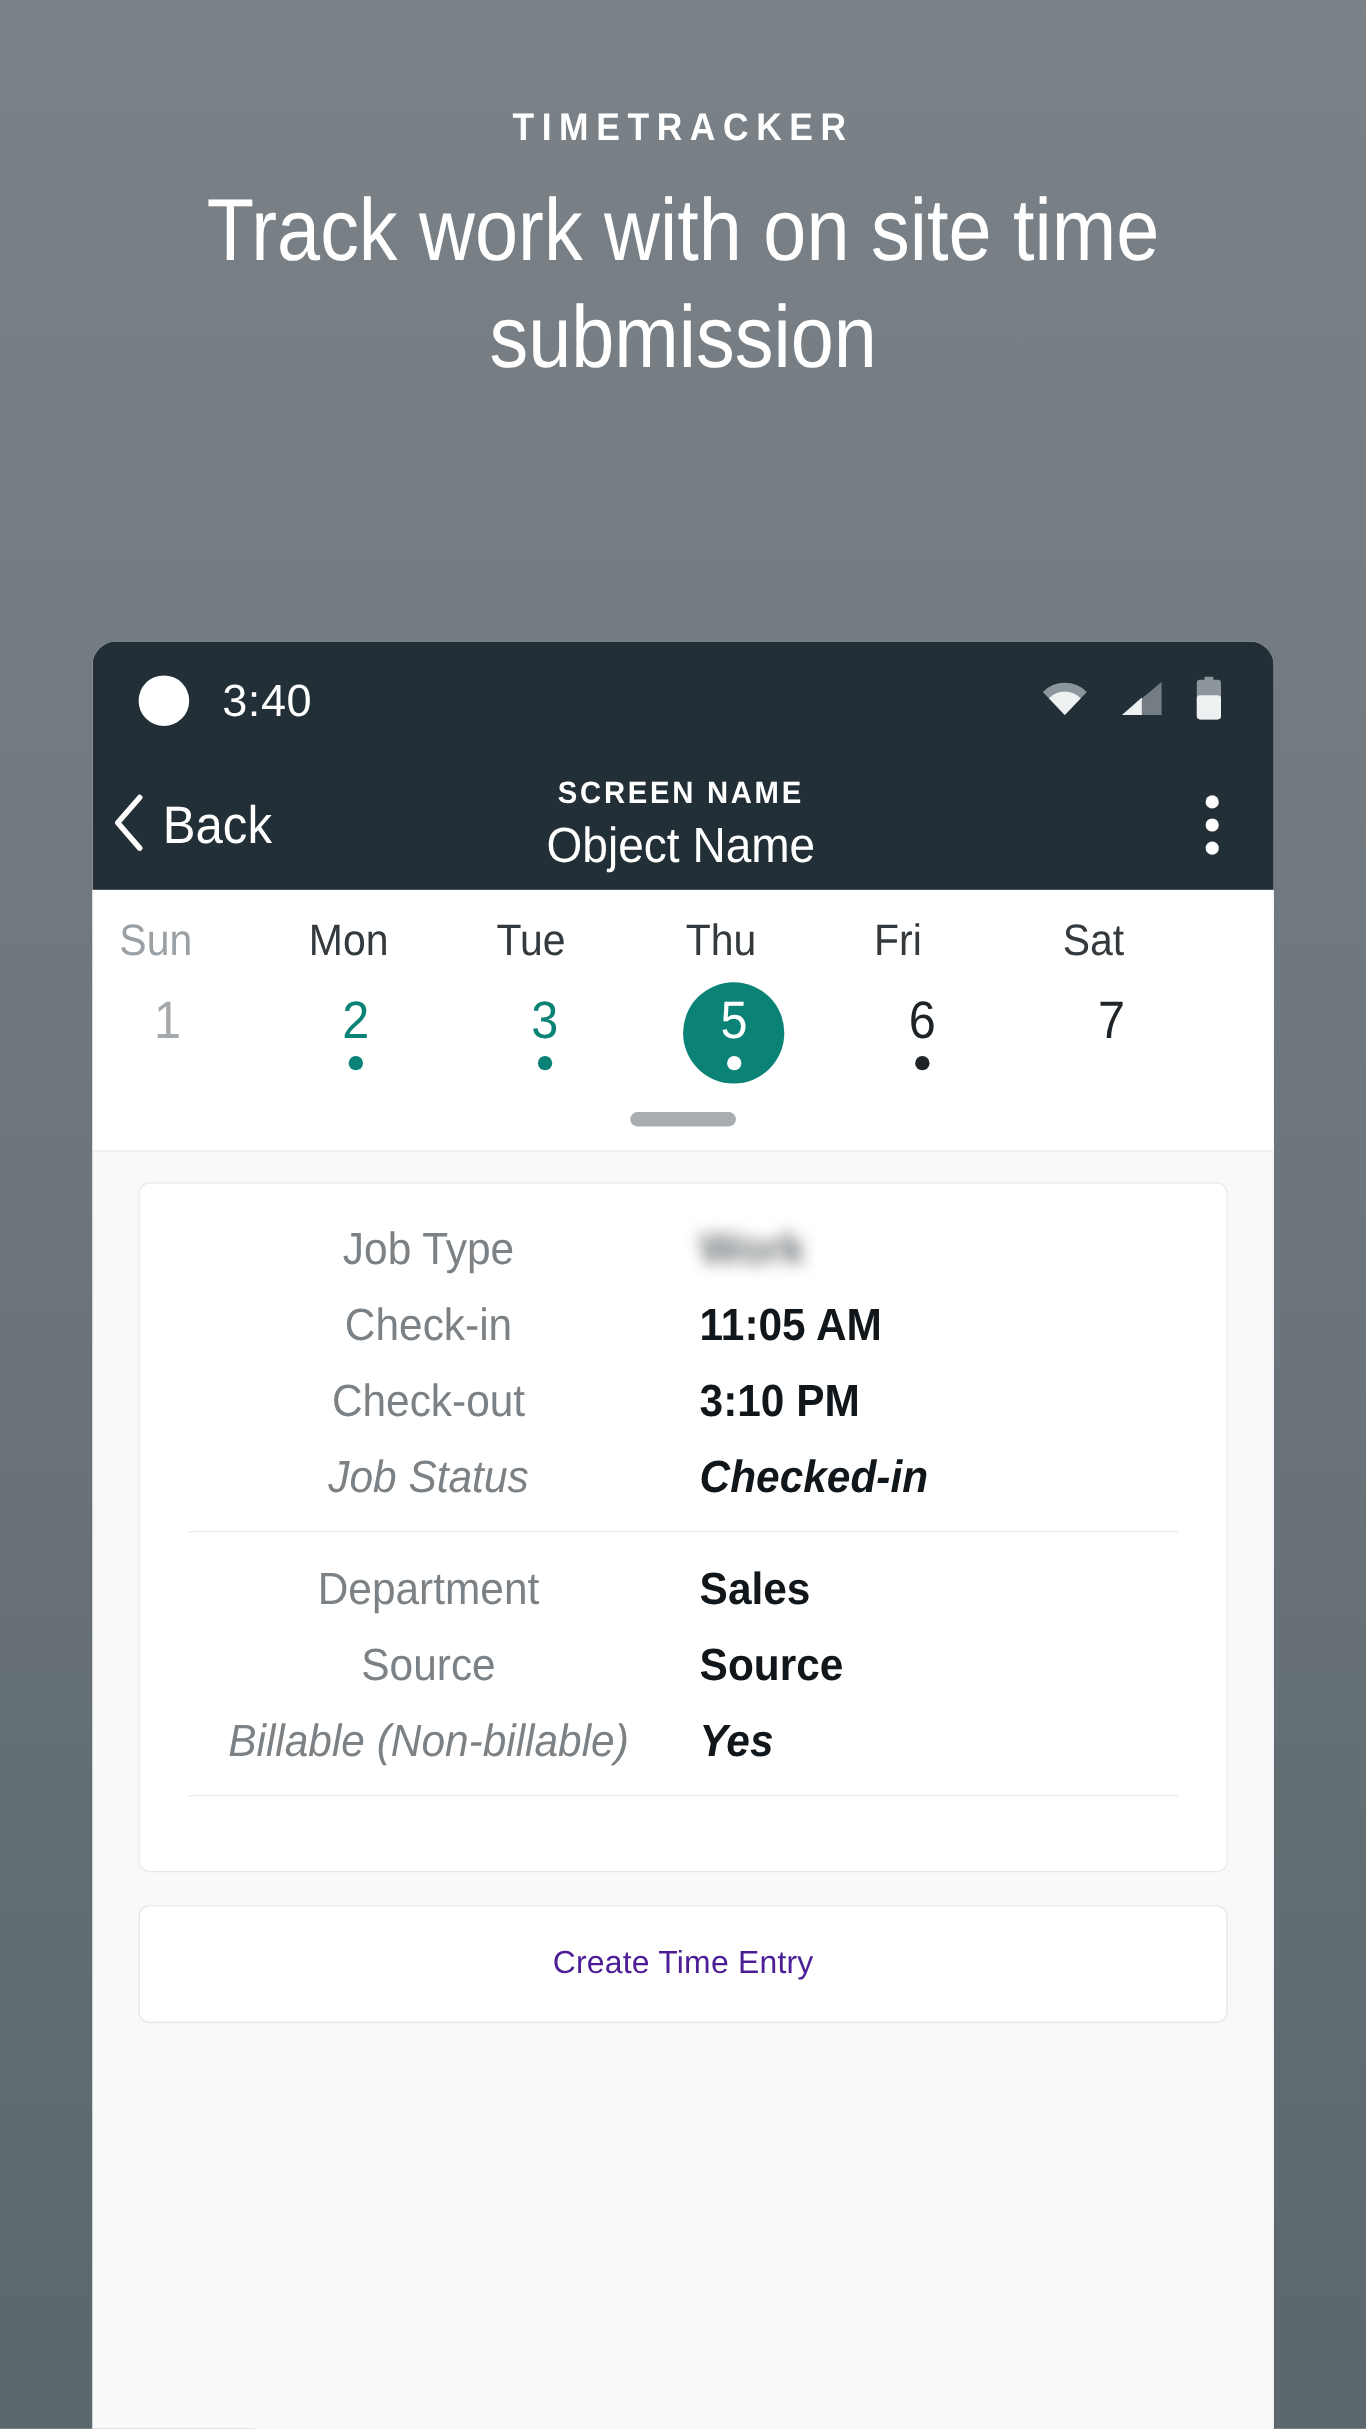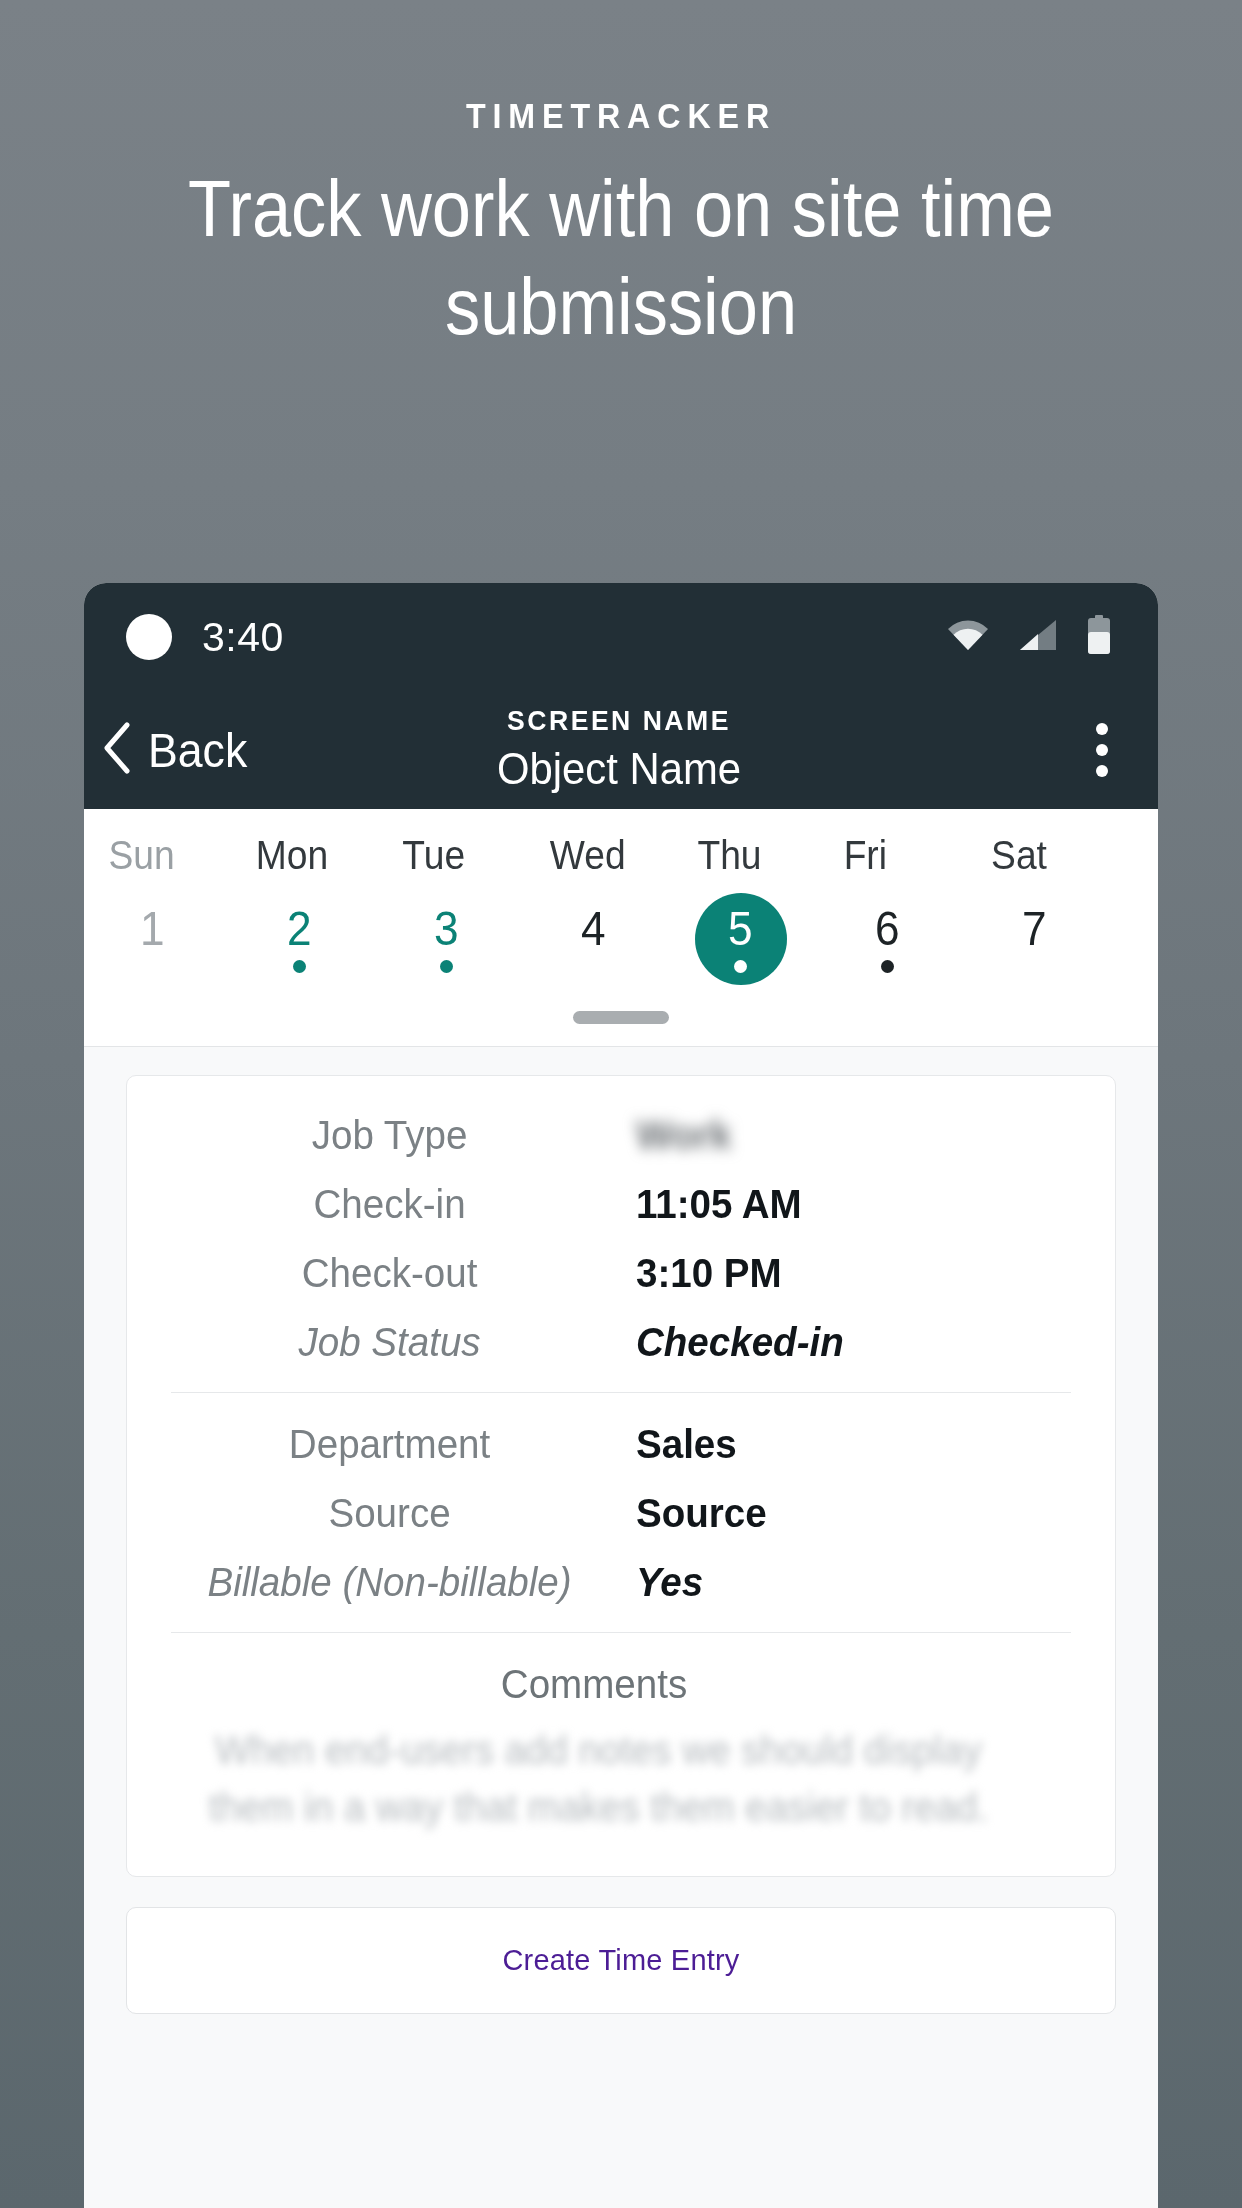--- a/index.html
+++ b/index.html
@@ -347,27 +347,20 @@
       </div>
 
       <div class="cal-col">
         <div class="cal-dow">Tue</div>
         <div class="cal-daycell">
           <div class="cal-num accent">3</div>
           <div class="cal-dot accent"></div>
         </div>
       </div>
 
-      <div class="cal-col">
-        <div class="cal-dow">Wed</div>
-        <div class="cal-daycell">
-          <div class="cal-num dark">4</div>
-          <div class="cal-dot none"></div>
-        </div>
-      </div>
 
       <div class="cal-col">
         <div class="cal-dow">Thu</div>
         <div class="cal-daycell selected">
           <div class="cal-num on-accent">5</div>
           <div class="cal-dot white"></div>
         </div>
       </div>
 
       <div class="cal-col">
@@ -428,23 +421,19 @@
           <div class="field-value">Source</div>
         </div>
         <div class="field">
           <div class="field-label">Billable (Non-billable)</div>
           <div class="field-value">Yes</div>
         </div>
       </div>
 
       <div class="divider"></div>
 
-      <div class="field-group">
-        <div class="comments-label">Comments</div>
-        <div class="comments-text">When end-users add notes we should display them in a way that makes them easier to read.</div>
-      </div>
 
     </div>
 
     <div class="cta">Create Time Entry</div>
 
   </div>
 </div>
 
 </body></html>

